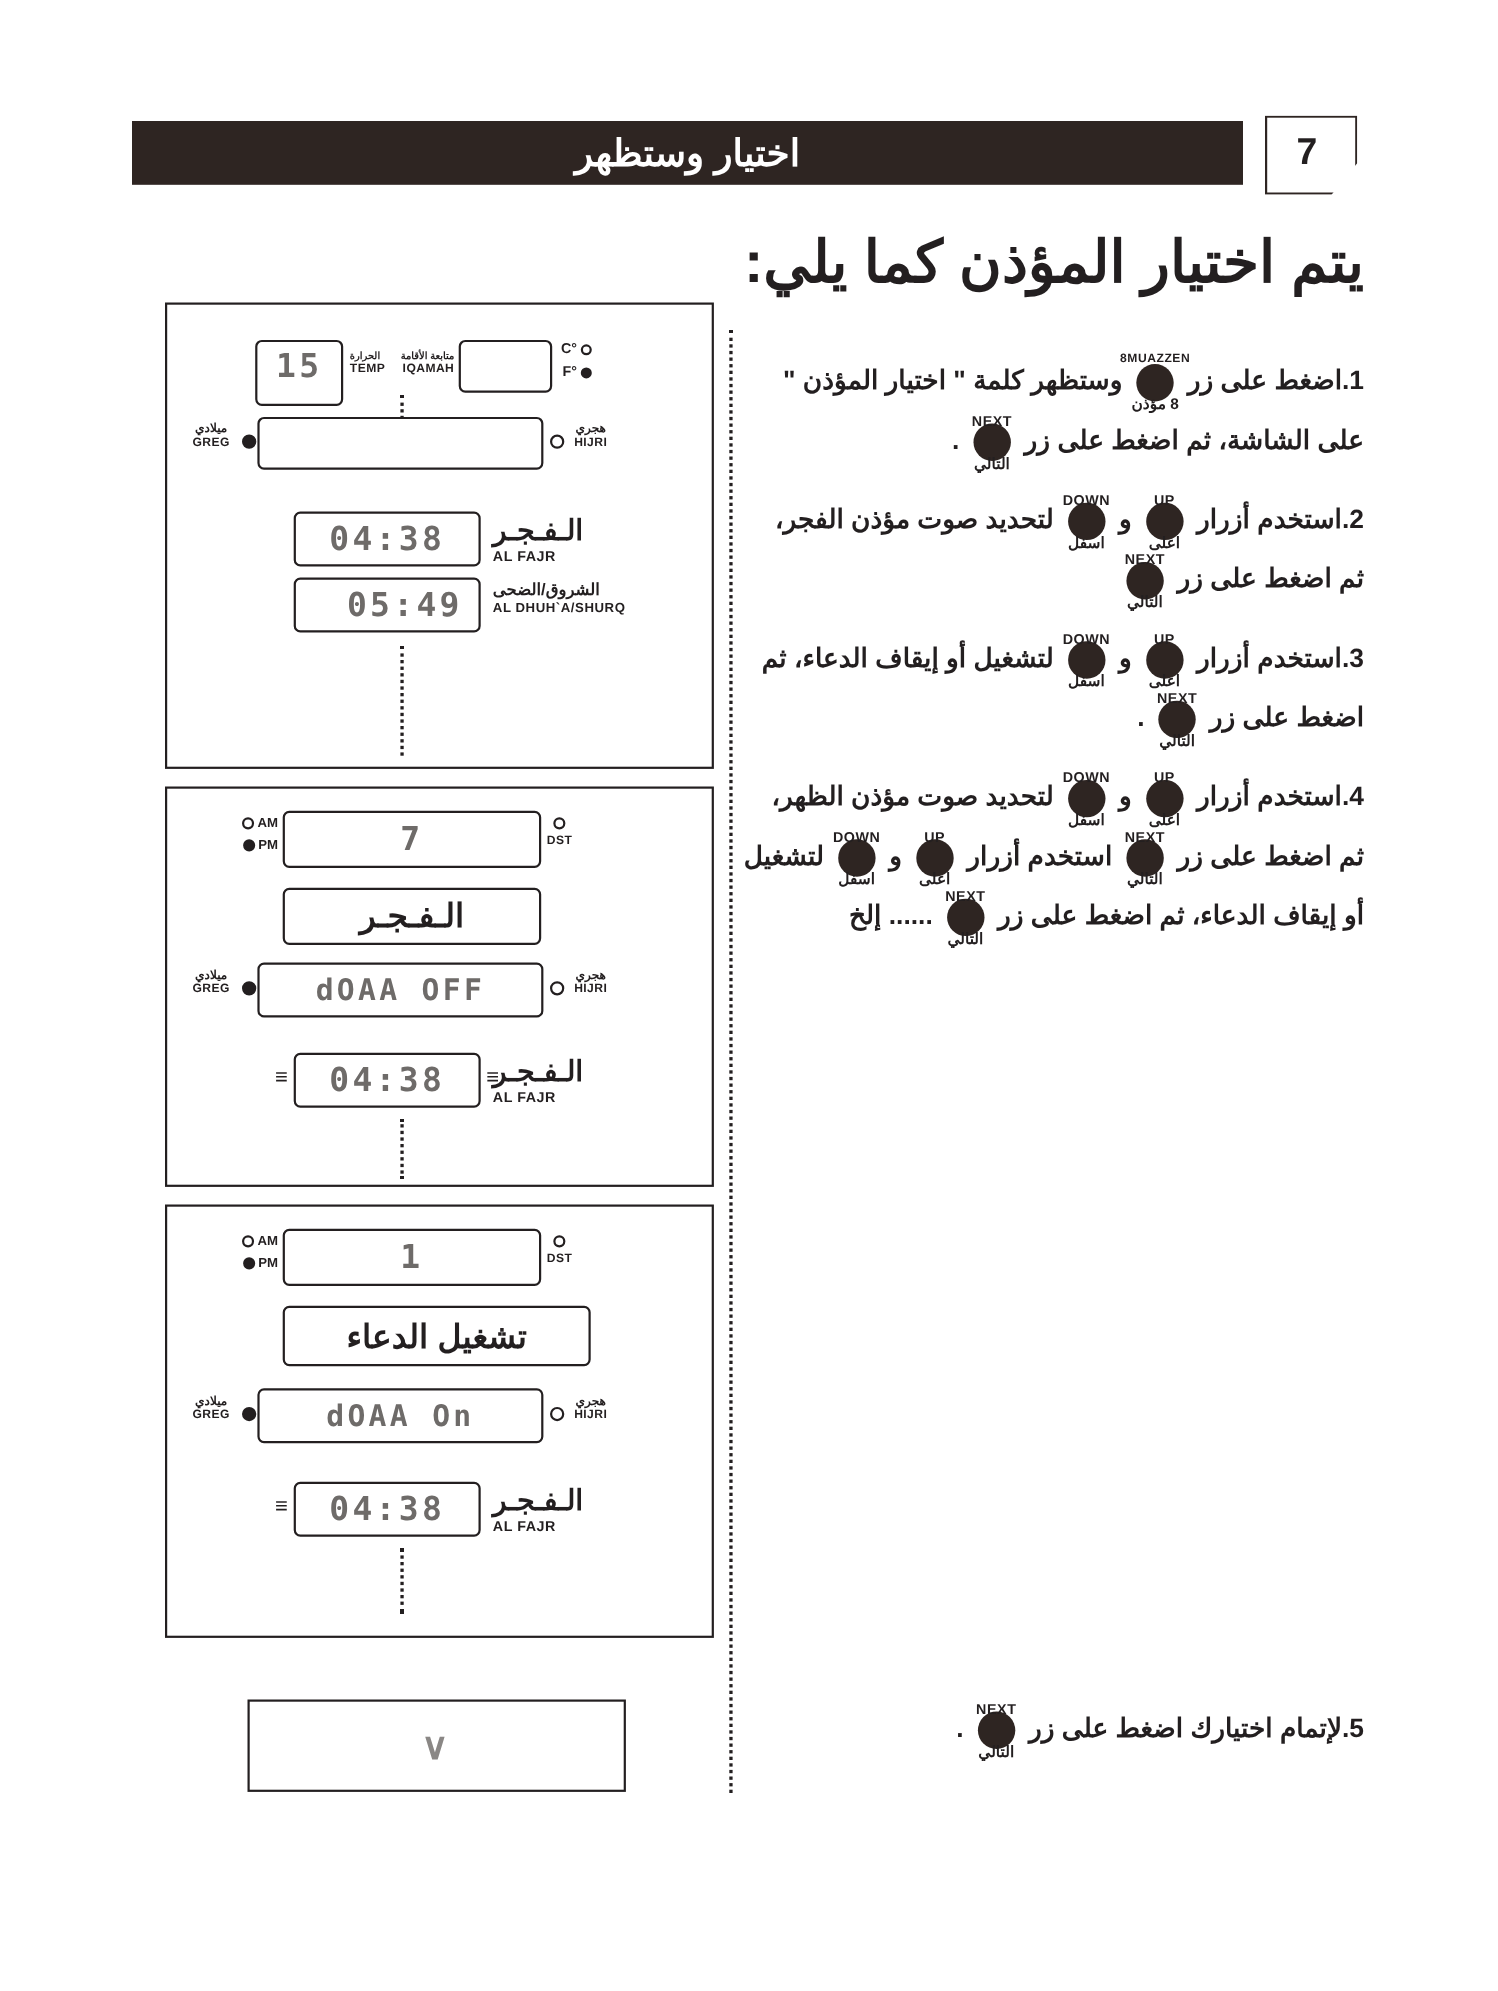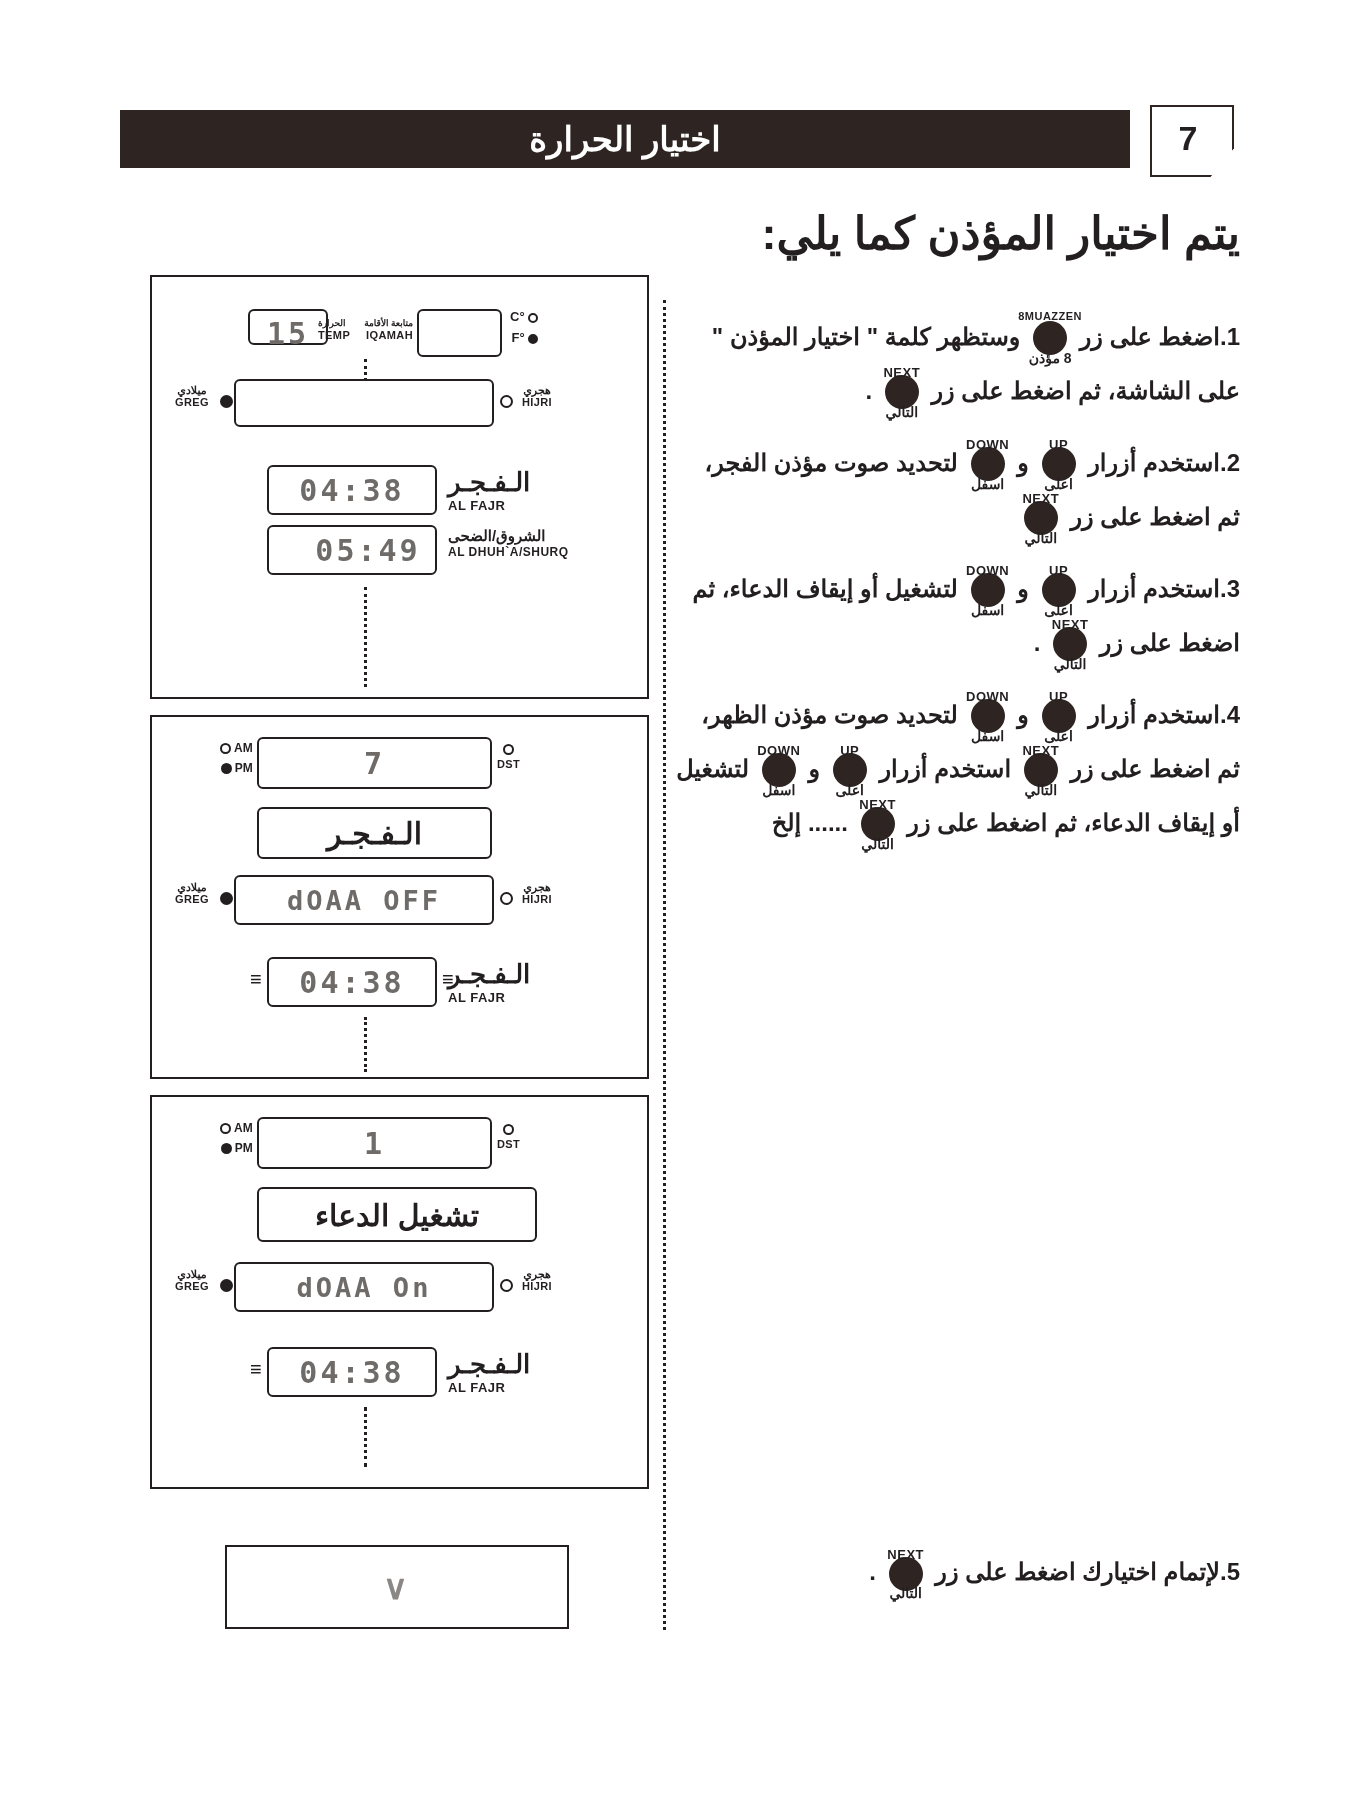--- a/index.html
+++ b/index.html
@@ -29,21 +29,21 @@
     clip-path:polygon(0 0,100% 0,100% 60%,72% 100%,0 100%);
   }
   .page-num-box .num{transform:translate(-4px,-3px);}
 
   
   .instructions{
     position:absolute;left:660px;top:205px;width:580px;
     direction:rtl;text-align:right;
   }
   .intro{
-    font-size:45px;font-weight:bold;line-height:1.3;margin:0 0 46px 0;
+    font-size:53px;font-weight:bold;line-height:1.3;margin:0 0 46px 0;
     letter-spacing:-1px;
   }
   .step{
     font-size:24px;font-weight:bold;line-height:2.25;
     margin-bottom:18px;
   }
   .btn{
     display:inline-block;position:relative;vertical-align:middle;
     width:34px;height:34px;border-radius:50%;background:#2e2522;
     margin:0 6px;
@@ -99,21 +99,21 @@
   .arabic-lcd{
     font-size:30px;font-weight:bold;color:#231f20;letter-spacing:-1px;
   }
 </style>
 </head>
 <body>
 
 <div class="page">
 
   <div class="header-bar">
-    <div class="header-title">اختيار الحرارة</div>
+    <div class="header-title">اختيار وستظهر</div>
   </div>
   <div class="page-num-box">
     <span class="num">7</span>
   </div>
 
   <div class="v-sep"></div>
 
   <div class="instructions">
 
     <div class="intro">يتم اختيار المؤذن كما يلي:</div>
@@ -221,21 +221,21 @@
       <span class="btn">
         <span class="cap top">NEXT</span>
         <span class="cap bot">التالي</span>
       </span>
       <span>.</span>
     </div>
   </div>
 
   <div class="panel" id="panel1">
 
-    <div class="lcd" style="left:96px;top:32px;width:80px;height:36px;">
+    <div class="lcd" style="left:80px;top:32px;width:80px;height:60px;">
       <div class="seg" style="font-size:30px;text-align:center;line-height:46px;">15</div>
     </div>
     <div style="position:absolute;left:166px;top:42px;width:95px;text-align:center;">
       <div class="tiny" style="display:flex;justify-content:space-between;">
         <span style="font-size:9px;">متابعة الأقامة</span>
         <span style="font-size:9px;">الحرارة</span>
       </div>
       <div class="tiny en" style="display:flex;justify-content:space-between;margin-top:2px;">
         <span>IQAMAH</span>
         <span>TEMP</span>

